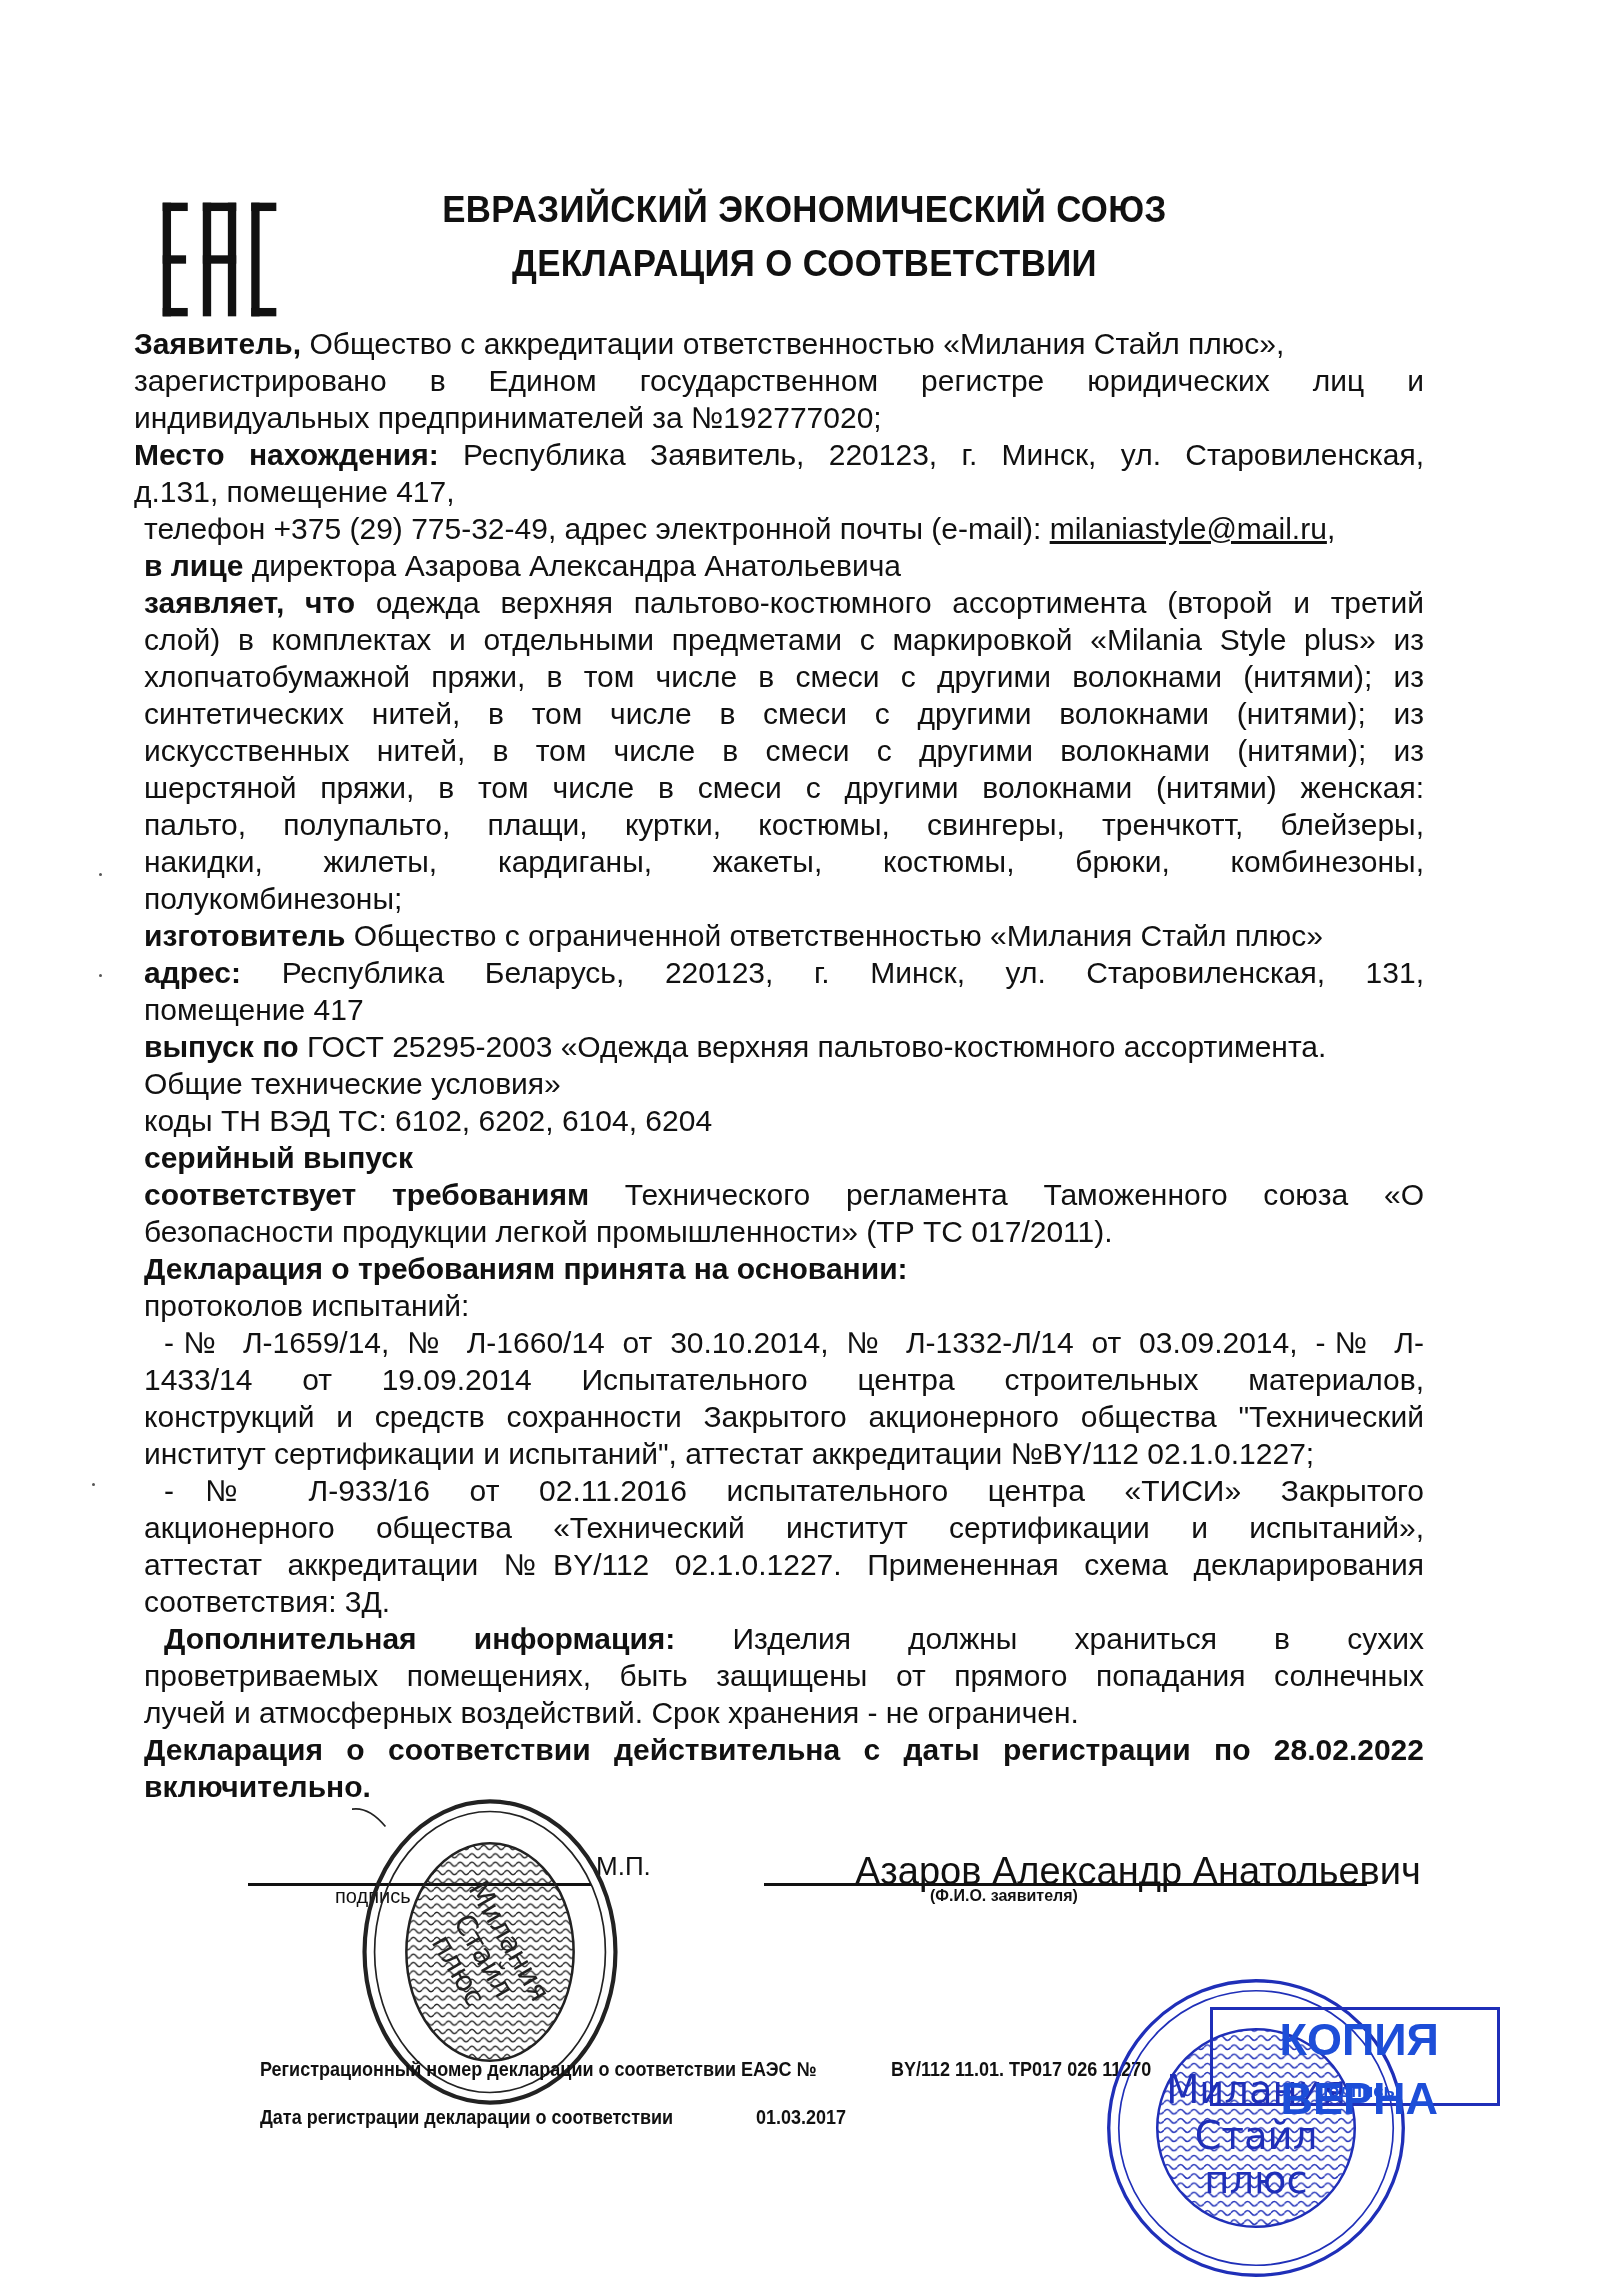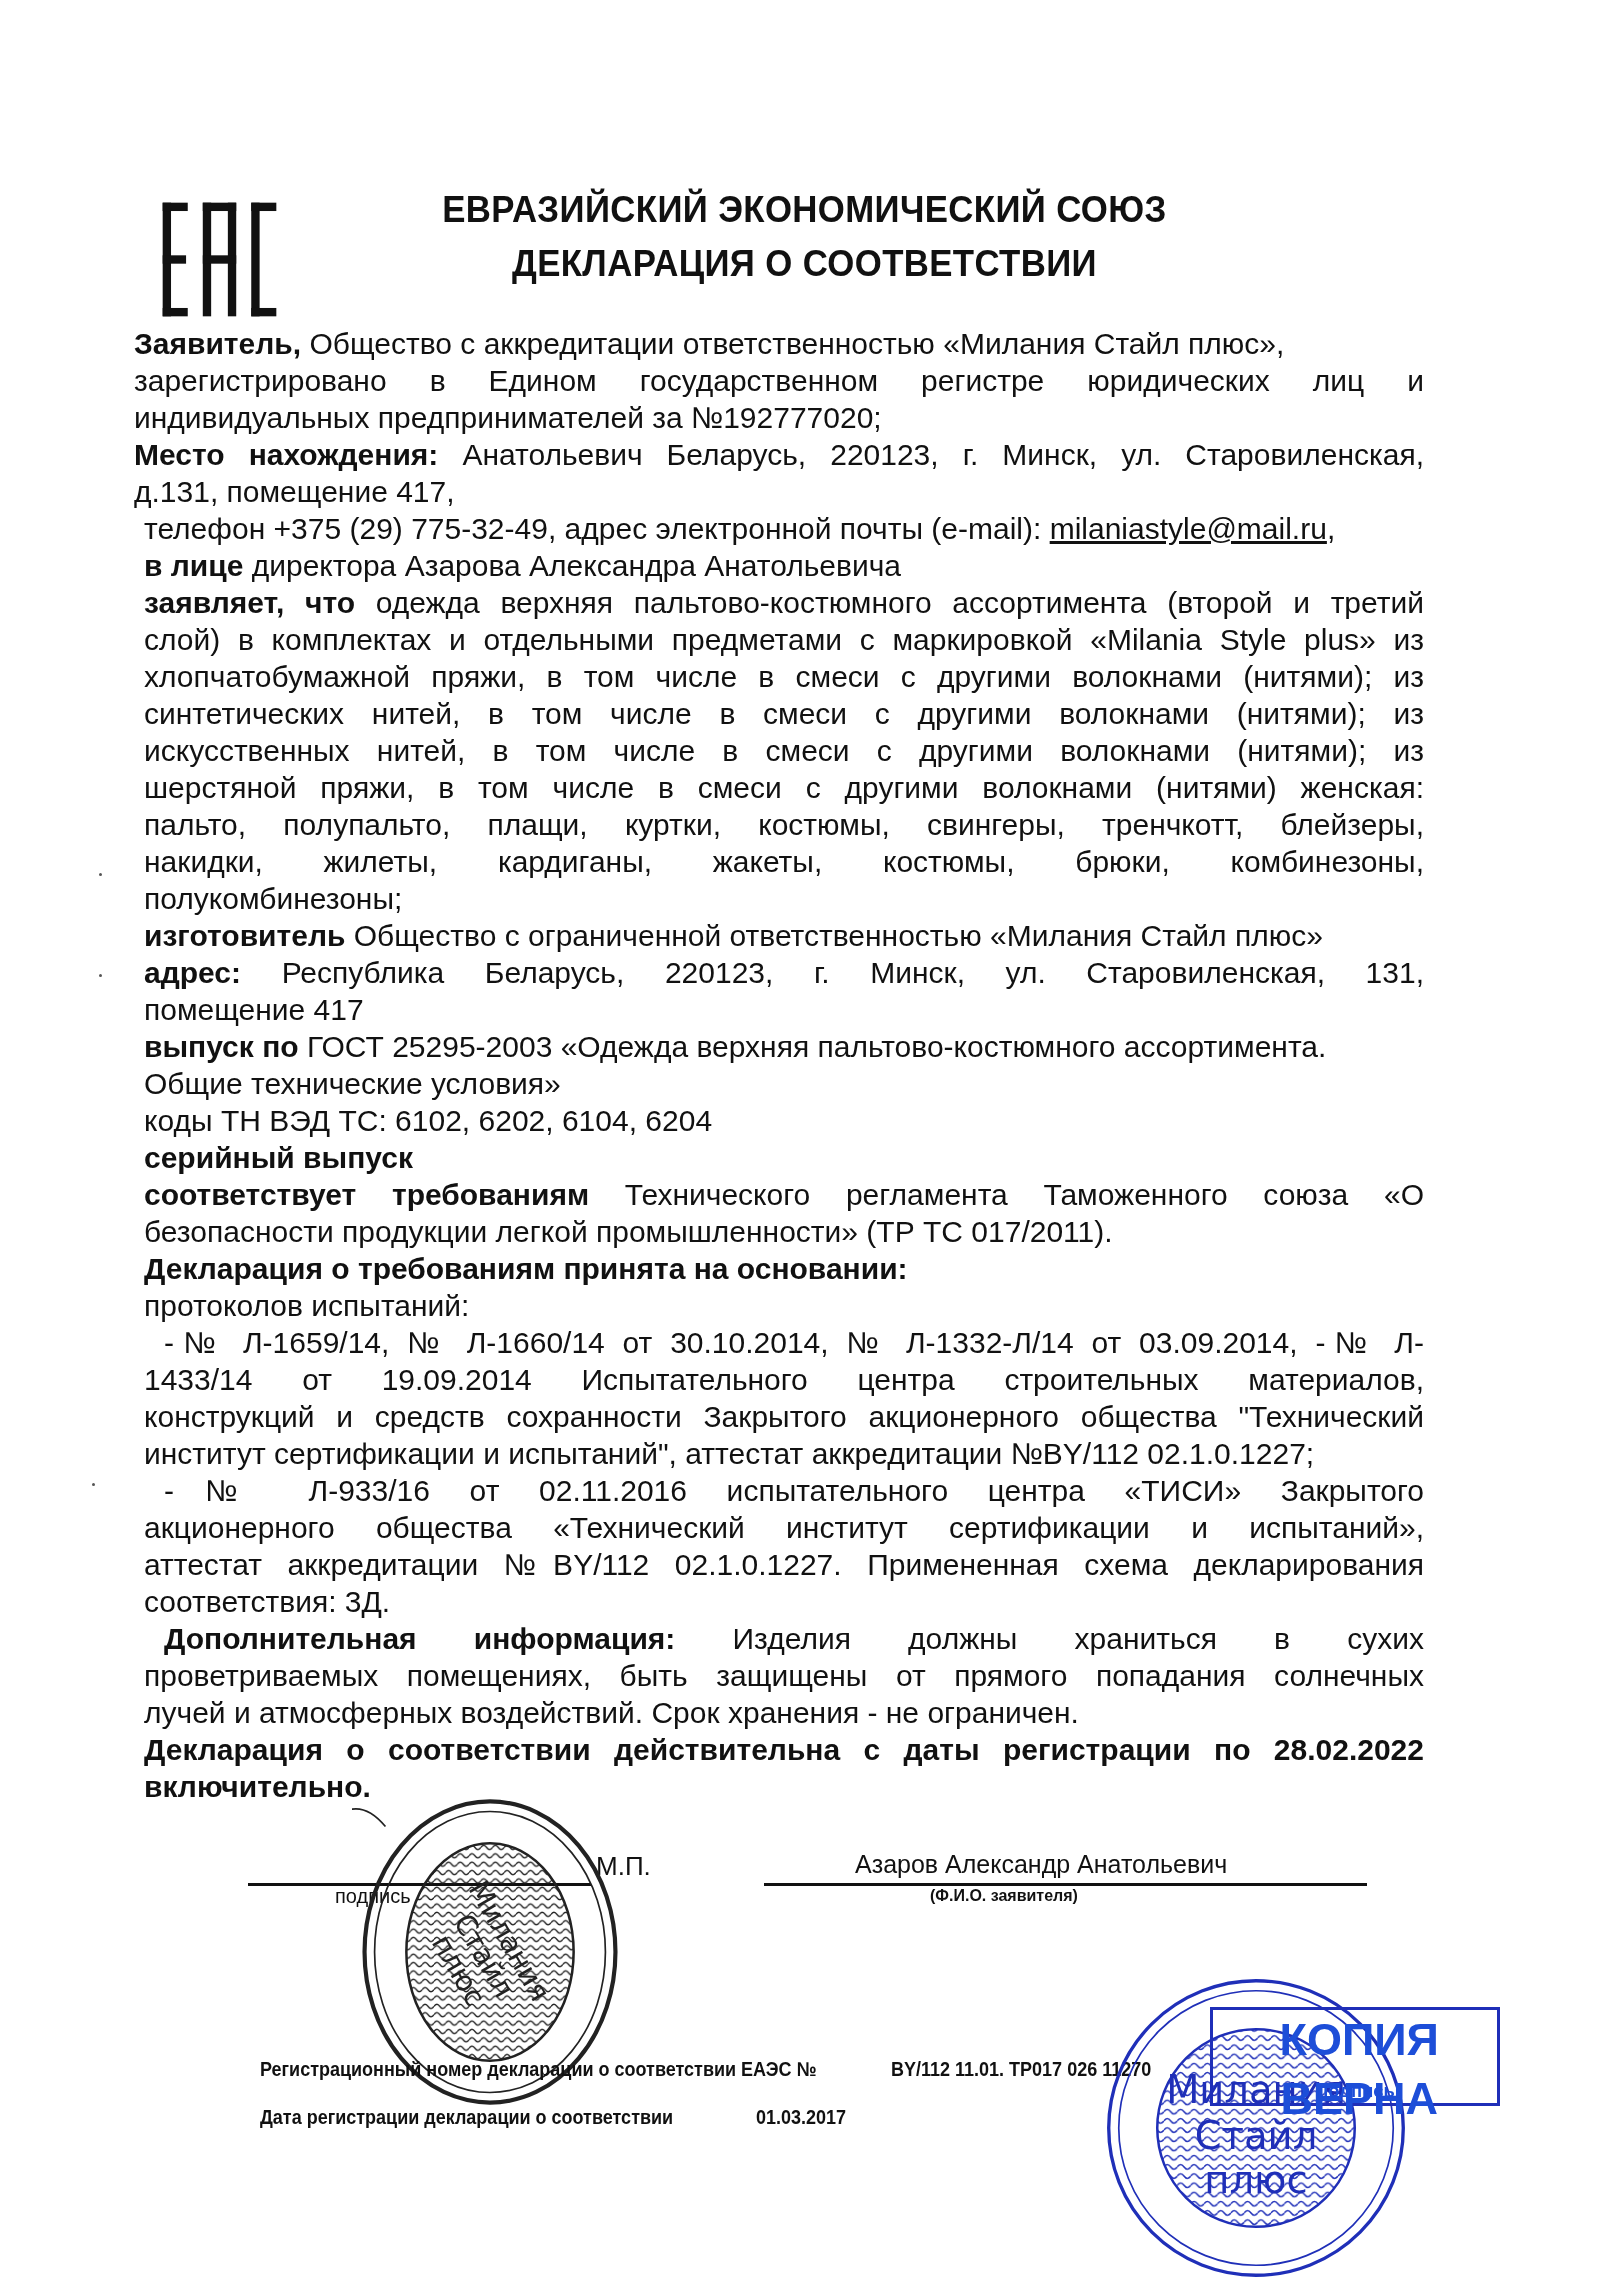--- a/index.html
+++ b/index.html
@@ -15,21 +15,21 @@
   .p { margin: 0; text-align: justify; }
   .just { text-align: justify; text-align-last: justify; }
   .b { font-weight: bold; }
   .link { text-decoration: underline; }
   .indent1 { padding-left: 30px; }
   .indent3 { padding-left: 10px; }
 
   .sig-line { position: absolute; height: 2.5px; background: #111; }
   .mp { position: absolute; left: 596px; top: 1851px; font-size: 26px; }
   .podpis { position: absolute; left: 335px; top: 1885px; font-size: 20px; }
-  .fio-name { position: absolute; left: 855px; top: 1850px; font-size: 25px; }
+  .fio-name { position: absolute; left: 855px; top: 1850px; font-size: 38px; }
   .fio-cap { position: absolute; left: 930px; top: 1887px; font-size: 16px; font-weight: bold; }
 
   .reg-row { position: absolute; font-size: 20px; font-weight: bold; transform: scaleX(0.9); transform-origin: left; }
 
   .stamp-left { position: absolute; left: 352px; top: 1793px; width: 276px; height: 318px; }
   .stamp-right { position: absolute; left: 1097px; top: 1969px; width: 318px; height: 318px; }
   .kopia { position: absolute; left: 1210px; top: 2007px; width: 290px; height: 99px;
            border: 3.4px solid #1f2fb8; color: #1d4ed8; font-weight: bold; font-size: 45px;
            line-height: 59px; text-align: center; box-sizing: border-box; padding-left: 8.4px; }
   .kopia-sub { position: absolute; left: 0; right: 0; bottom: 1.7px; font-size: 18.4px; line-height: 20px; }
@@ -61,21 +61,21 @@
     <div class="h1">ДЕКЛАРАЦИЯ О СООТВЕТСТВИИ</div>
   </div>
 
   <div class="body">
     <p class="p">
       <span class="b">Заявитель,</span><span> Общество с аккредитации ответственностью «Милания Стайл плюс»,</span>
     </p>
     <p class="p just">зарегистрировано в Едином государственном регистре юридических лиц и</p>
     <p class="p">индивидуальных предпринимателей за №192777020;</p>
     <p class="p just">
-      <span class="b">Место нахождения:</span><span> Анатольевич Беларусь, 220123, г. Минск, ул. Старовиленская,</span>
+      <span class="b">Место нахождения:</span><span> Республика Заявитель, 220123, г. Минск, ул. Старовиленская,</span>
     </p>
     <p class="p">д.131, помещение 417,</p>
     <p class="p indent3">
       <span>телефон +375 (29) 775-32-49, адрес электронной почты (e-mail): </span><span class="link">milaniastyle@mail.ru</span><span>,</span>
     </p>
     <p class="p indent3">
       <span class="b">в лице</span><span> директора Азарова Александра Анатольевича</span>
     </p>
 
     <p class="p just indent3">

